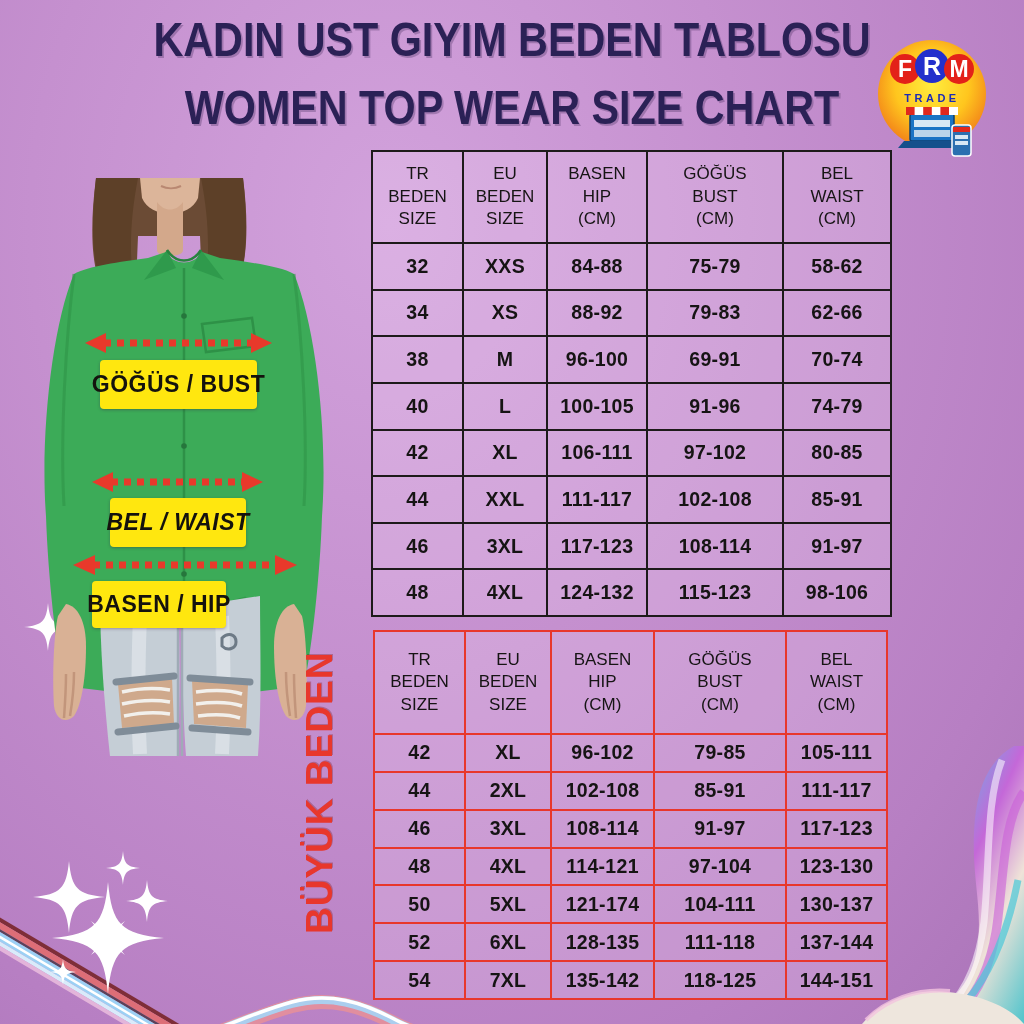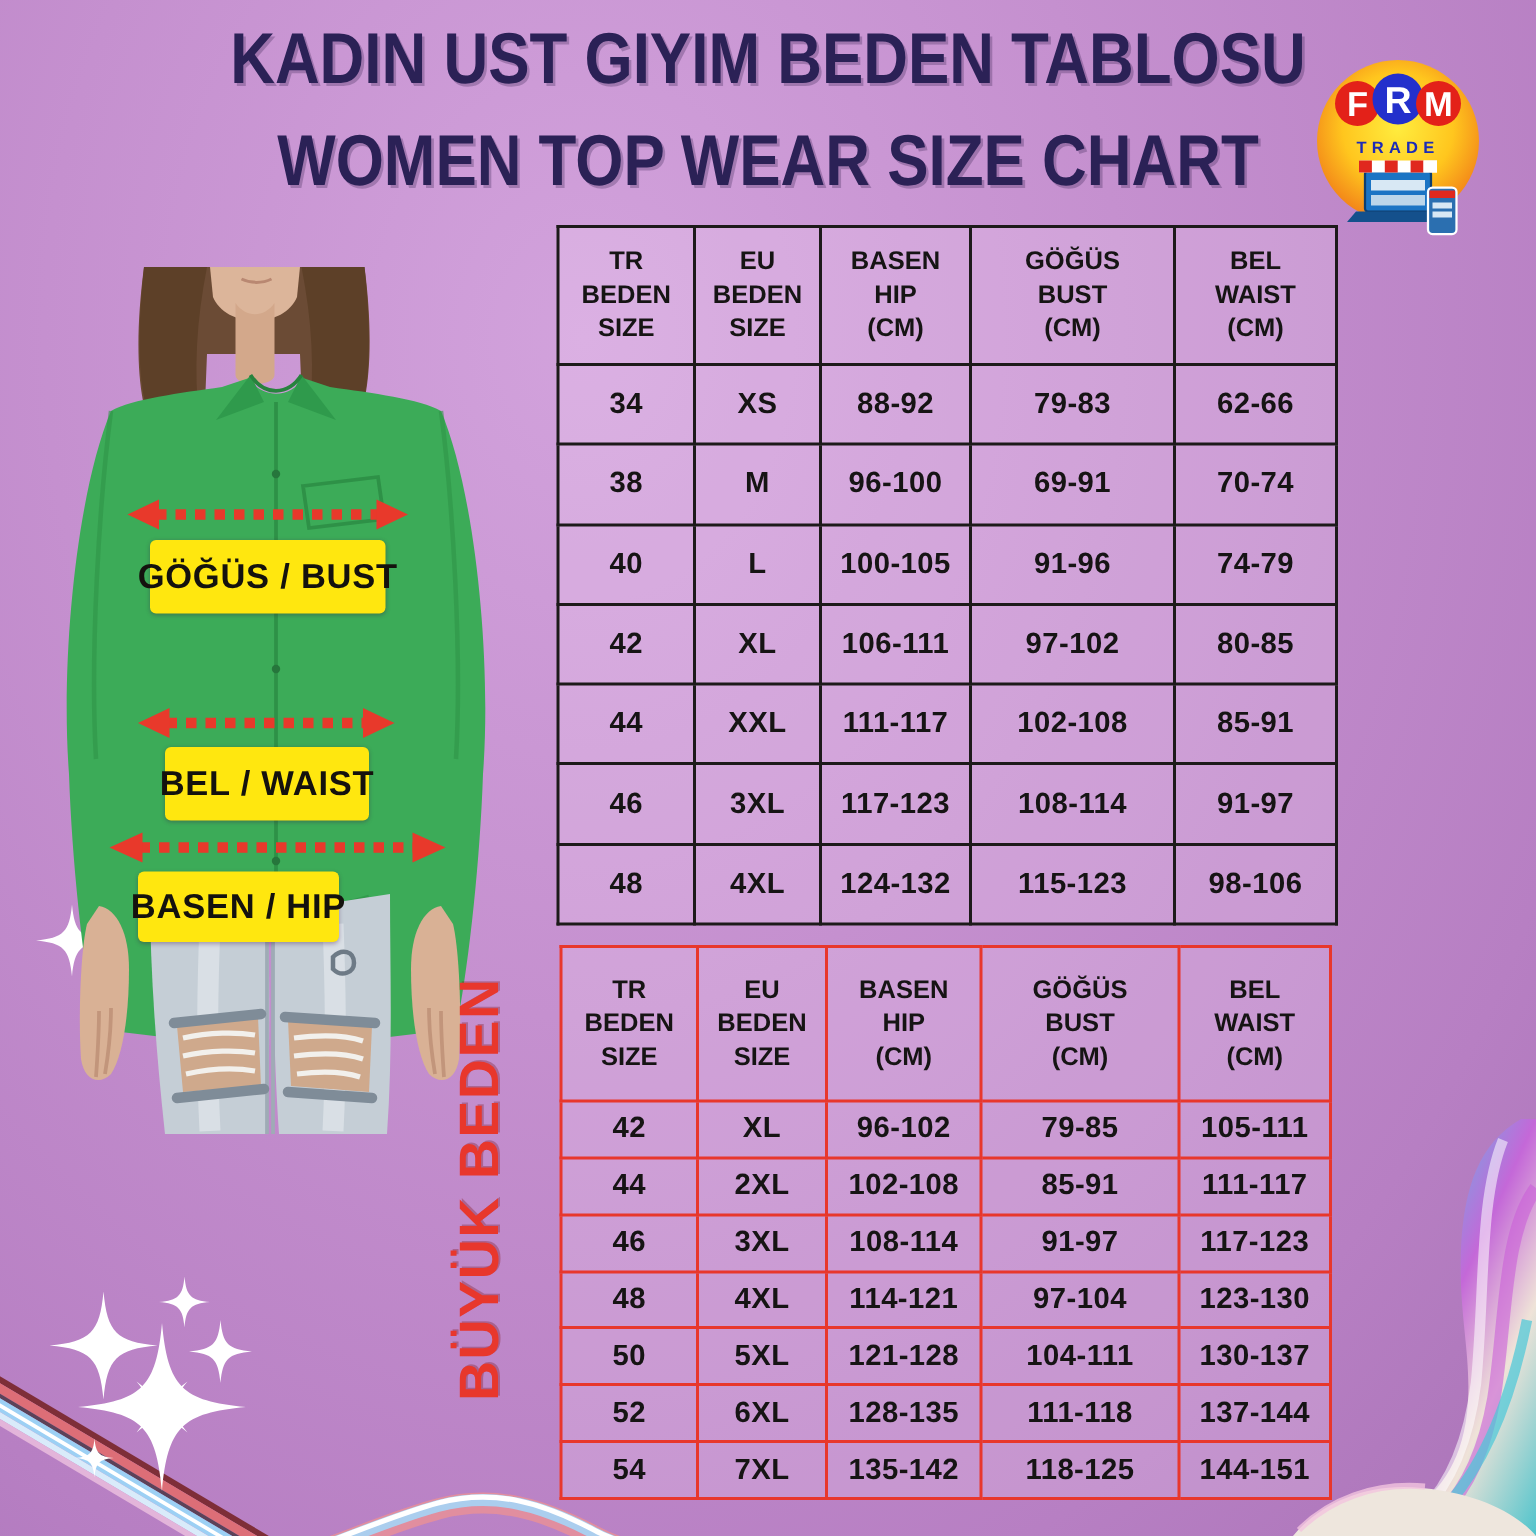--- a/index.html
+++ b/index.html
@@ -18,21 +18,21 @@
   #title1{top:12px;}
   #title2{top:80px;}
   
   .logo{position:absolute;left:866px;top:28px;width:140px;height:140px;z-index:5;}
   
   .size-table{
     position:absolute;border-collapse:collapse;table-layout:fixed;
     text-align:center;color:#161414;font-weight:bold;z-index:2;
     background:rgba(255,236,255,.20);
   }
-  .size-table th{font-size:17px;line-height:1.32;white-space:pre-line;font-weight:bold;padding:0;}
+  .size-table th{font-size:17px;line-height:1.32;white-space:pre-line;font-weight:normal;padding:0;}
   .size-table td{font-size:19.5px;padding:0;letter-spacing:.3px;}
   .standard{left:371px;top:150px;width:514px;height:467px;}
   .standard th,.standard td{border:2.5px solid #1d1a1a;}
   .standard thead tr{height:92px;}
   .standard .c0{width:89px}.standard .c1{width:82px}.standard .c2{width:98px}
   .standard .c3{width:134px}.standard .c4{width:106px}
   .plus{left:373px;top:630px;width:508px;height:370px;}
   .plus th,.plus td{border:2.5px solid #e8372c;}
   .plus thead tr{height:103px;}
   .plus .c0{width:89px}.plus .c1{width:84px}.plus .c2{width:101px}
@@ -45,21 +45,21 @@
     text-shadow:1px 1px 0 rgba(120,10,10,.3);white-space:nowrap;
   }
   
   .measure-label{
     position:absolute;background:#ffe70f;border-radius:4px;color:#14120e;
     font-weight:bold;display:flex;align-items:center;justify-content:center;
     font-size:23px;letter-spacing:.5px;z-index:4;box-shadow:0 1px 3px rgba(60,20,70,.35);
     white-space:nowrap;
   }
   #label-bust{left:100px;top:360px;width:157px;height:49px;}
-  #label-waist{left:110px;top:498px;width:136px;height:49px;}
+  #label-waist{left:110px;top:498px;width:136px;height:49px;font-style:italic;}
   #label-hip{left:92px;top:581px;width:134px;height:47px;}
   
   .decor-svg{position:absolute;left:0;top:0;z-index:1;pointer-events:none;}
   .figure-svg{position:absolute;left:30px;top:176px;z-index:2;}
   .arrows-svg{position:absolute;left:0;top:0;z-index:3;pointer-events:none;}
 </style>
 </head>
 <body>
 
 <div class="canvas">
@@ -257,20 +257,27 @@
           <th class="c3">GÖĞÜS
 BUST
 (CM)</th>
           <th class="c4">BEL
 WAIST
 (CM)</th>
         </tr>
       </thead>
       <tbody>
         <tr>
+          <td class="c0">32</td>
+          <td class="c1">XXS</td>
+          <td class="c2">84-88</td>
+          <td class="c3">75-79</td>
+          <td class="c4">58-62</td>
+        </tr>
+        <tr>
           <td class="c0">34</td>
           <td class="c1">XS</td>
           <td class="c2">88-92</td>
           <td class="c3">79-83</td>
           <td class="c4">62-66</td>
         </tr>
         <tr>
           <td class="c0">38</td>
           <td class="c1">M</td>
           <td class="c2">96-100</td>
@@ -362,21 +369,21 @@
         <tr>
           <td class="c0">48</td>
           <td class="c1">4XL</td>
           <td class="c2">114-121</td>
           <td class="c3">97-104</td>
           <td class="c4">123-130</td>
         </tr>
         <tr>
           <td class="c0">50</td>
           <td class="c1">5XL</td>
-          <td class="c2">121-128</td>
+          <td class="c2">121-174</td>
           <td class="c3">104-111</td>
           <td class="c4">130-137</td>
         </tr>
         <tr>
           <td class="c0">52</td>
           <td class="c1">6XL</td>
           <td class="c2">128-135</td>
           <td class="c3">111-118</td>
           <td class="c4">137-144</td>
         </tr>

